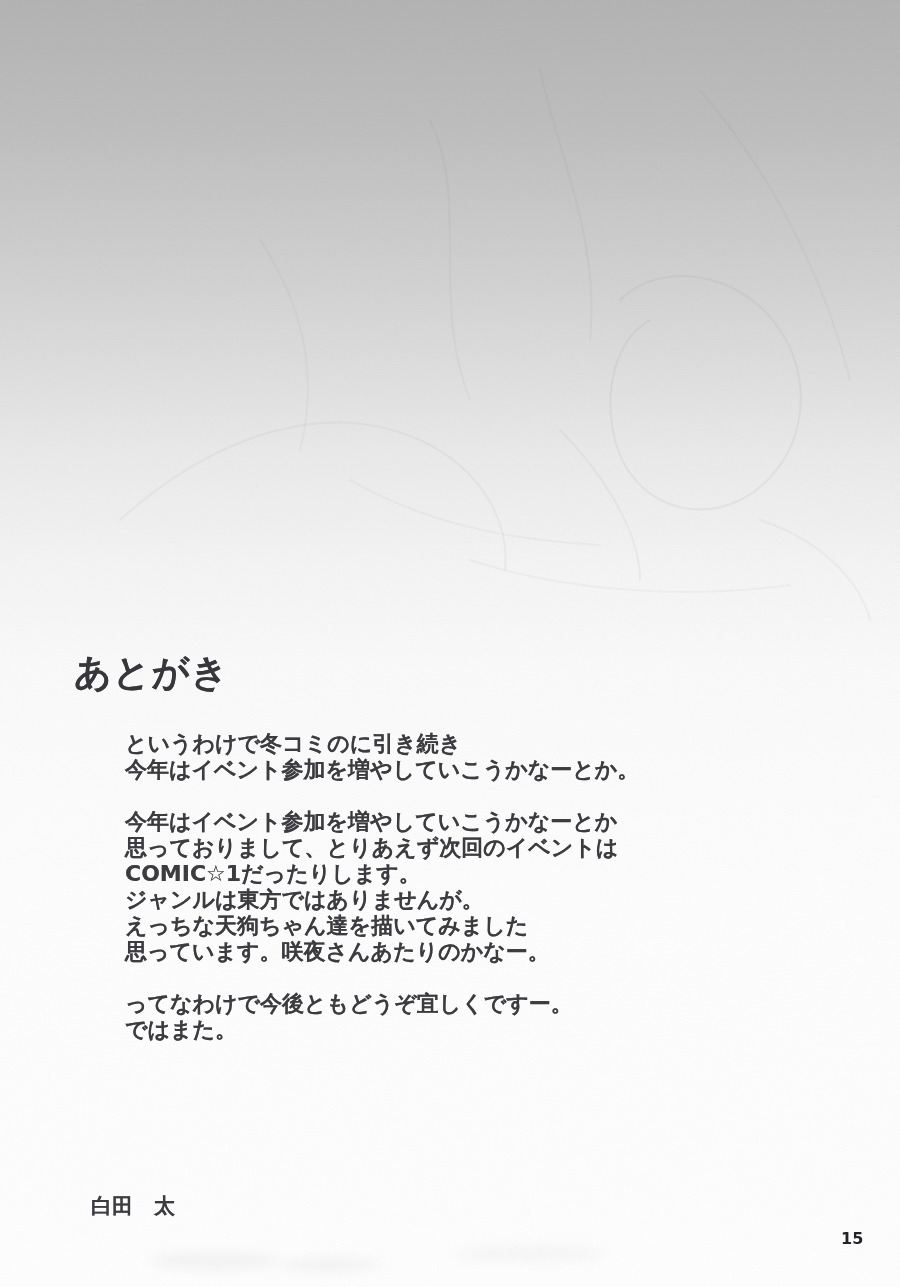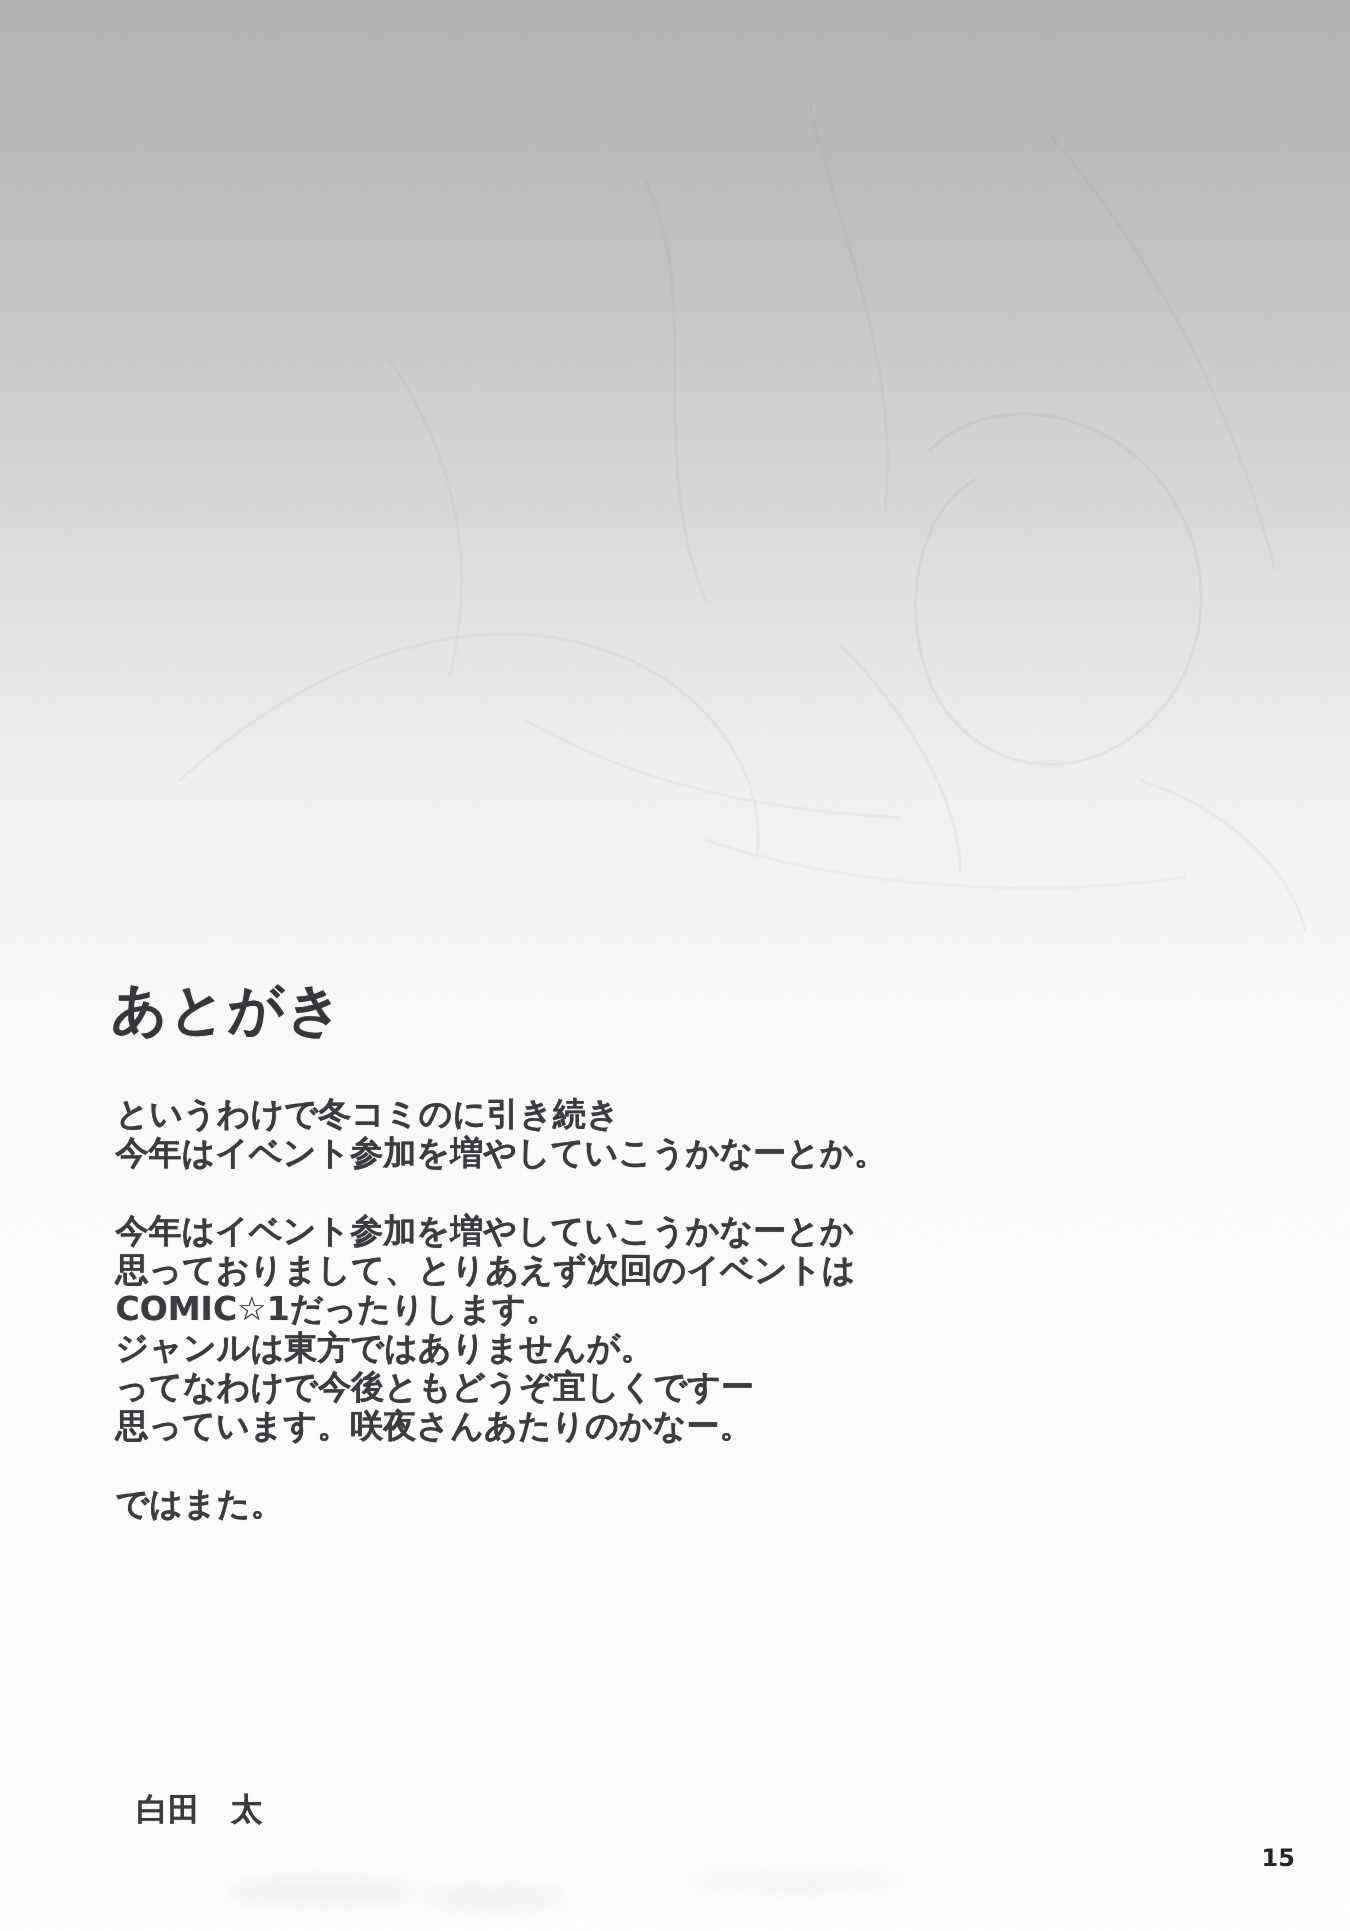--- a/index.html
+++ b/index.html
@@ -36,21 +36,21 @@
     text-shadow: 0 0 0.6px rgba(54,54,59,0.7);
   }
   .body-text {
     position: absolute; left: 77px; top: 731px;
     font-size: 22px; font-weight: bold;
     line-height: 26px;
     color: #3c3c40;
     text-shadow: 0 0 0.5px rgba(60,60,64,0.65);
   }
   .para { margin: 0 0 26px 0; }
-  .line { display: block; white-space: pre; }
+  .line { display: block; white-space: pre; margin-left: 48px; }
   .author {
     position: absolute; left: 75px; top: 1192px;
     font-size: 21px; font-weight: bold;
     color: #3c3c40;
     text-shadow: 0 0 0.5px rgba(60,60,64,0.65);
     margin-left: 16px;
   }
   .page-number {
     position: absolute; left: 841px; top: 1229px;
     font-size: 16px; font-weight: bold;
@@ -105,24 +105,25 @@
     <div class="body-text">
       <div class="para">
         <span class="line">というわけで冬コミのに引き続き</span>
         <span class="line">今年はイベント参加を増やしていこうかなーとか。</span>
       </div>
       <div class="para">
         <span class="line">今年はイベント参加を増やしていこうかなーとか</span>
         <span class="line">思っておりまして、とりあえず次回のイベントは</span>
         <span class="line">COMIC☆1だったりします。</span>
         <span class="line">ジャンルは東方ではありませんが。</span>
-        <span class="line">ってなわけで今後ともどうぞ宜しくですー</span>
+        <span class="line">えっちな天狗ちゃん達を描いてみました</span>
         <span class="line">思っています。咲夜さんあたりのかなー。</span>
       </div>
       <div class="para">
+        <span class="line">ってなわけで今後ともどうぞ宜しくですー。</span>
         <span class="line">ではまた。</span>
       </div>
     </div>
 
     <div class="author">白田　太</div>
 
     <div class="page-number">15</div>
 
   </div>
 </div>

